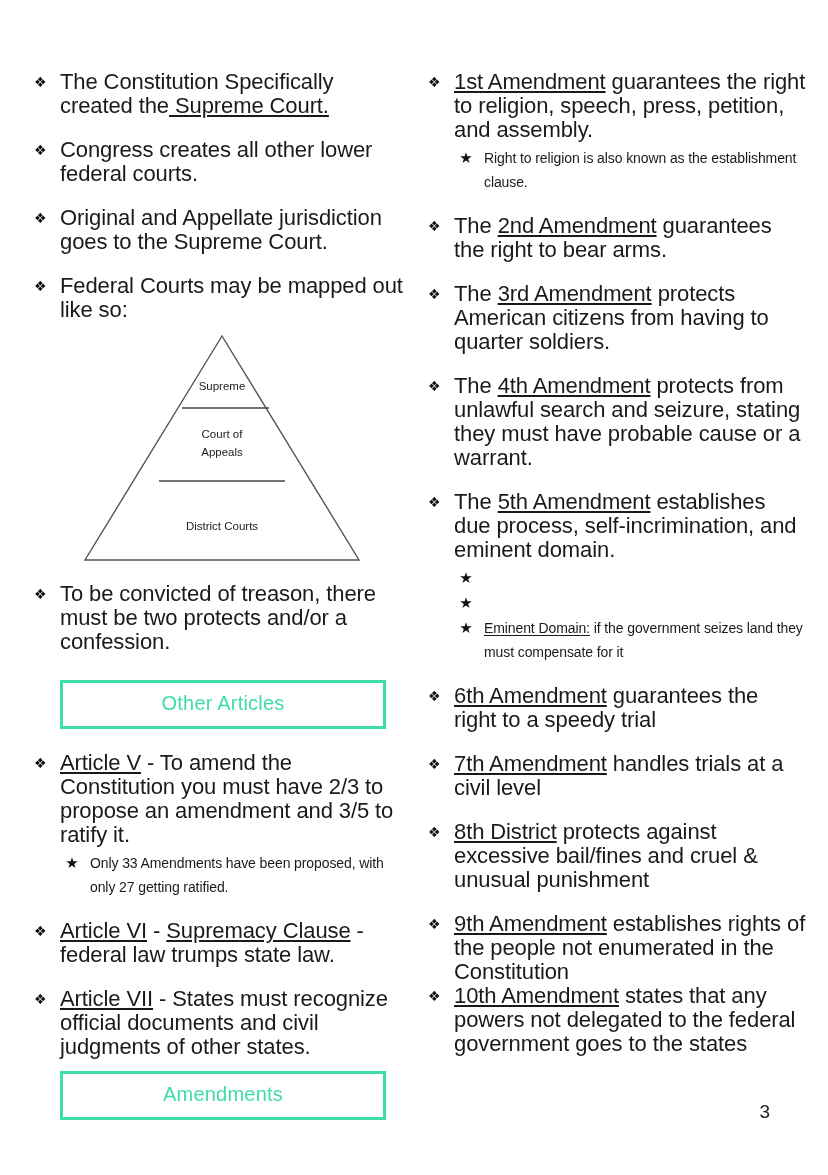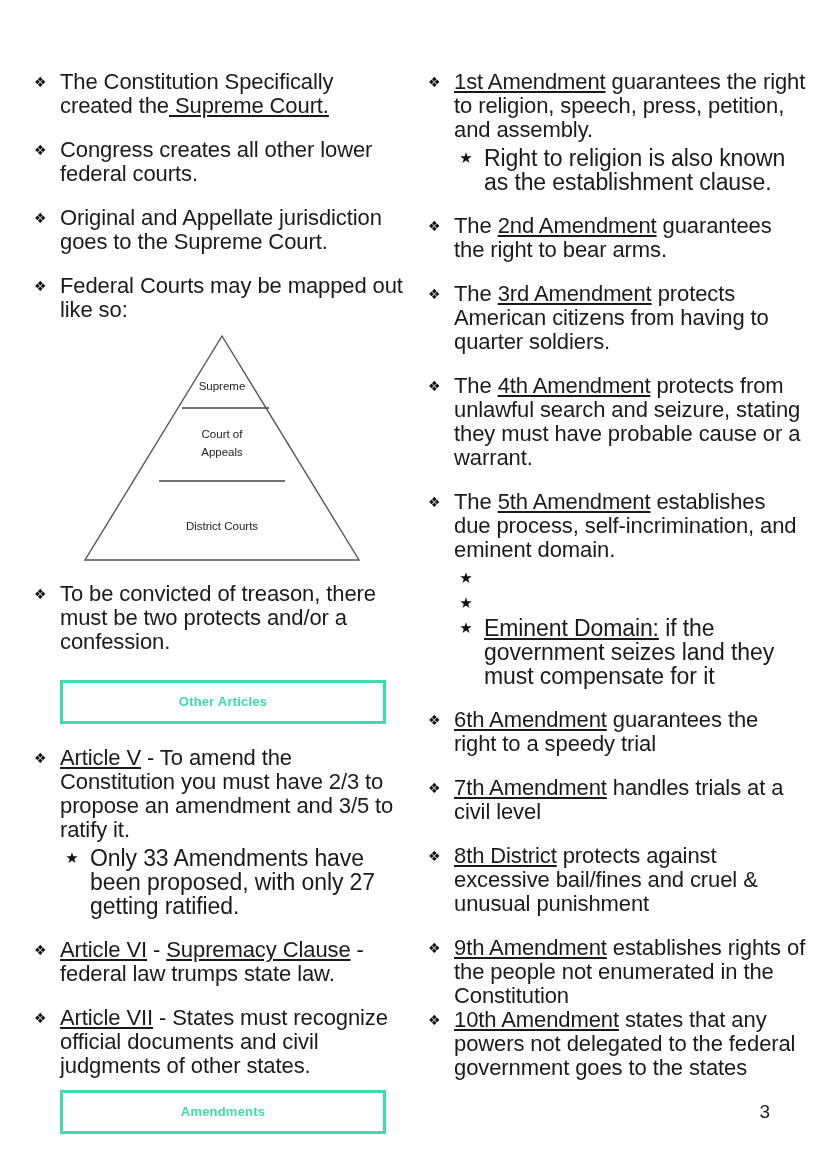--- a/index.html
+++ b/index.html
@@ -67,41 +67,41 @@
   .sub-mark {
     flex: 0 0 auto;
     width: 36px;
     font-size: 15px;
     line-height: 24px;
     text-align: center;
     color: #111;
   }
   .sub-text {
     flex: 1 1 auto;
-    font-size: 23px;
+    font-size: 14px;
     line-height: 24px;
     letter-spacing: -0.1px;
   }
   .sub-list { margin-left: 22px; }
 
   u, .u { text-decoration: underline; text-underline-offset: 2px; }
 
   
   .section-box {
     border: 3px solid #3fdcab;
     text-align: center;
     padding: 9px 0 11px 0;
     margin: 26px 0 22px 28px;
     width: 326px;
     box-sizing: border-box;
   }
   .section-box-label {
     color: #3fdcab;
-    font-size: 13px;
-    font-weight: bold;
+    font-size: 20px;
+    font-weight: normal;
     letter-spacing: 0.2px;
   }
   .section-box.last {
     margin-top: 12px;
     margin-bottom: 0;
   }
 
   
   .pyramid-wrap {
     margin: 6px 0 14px 0;

